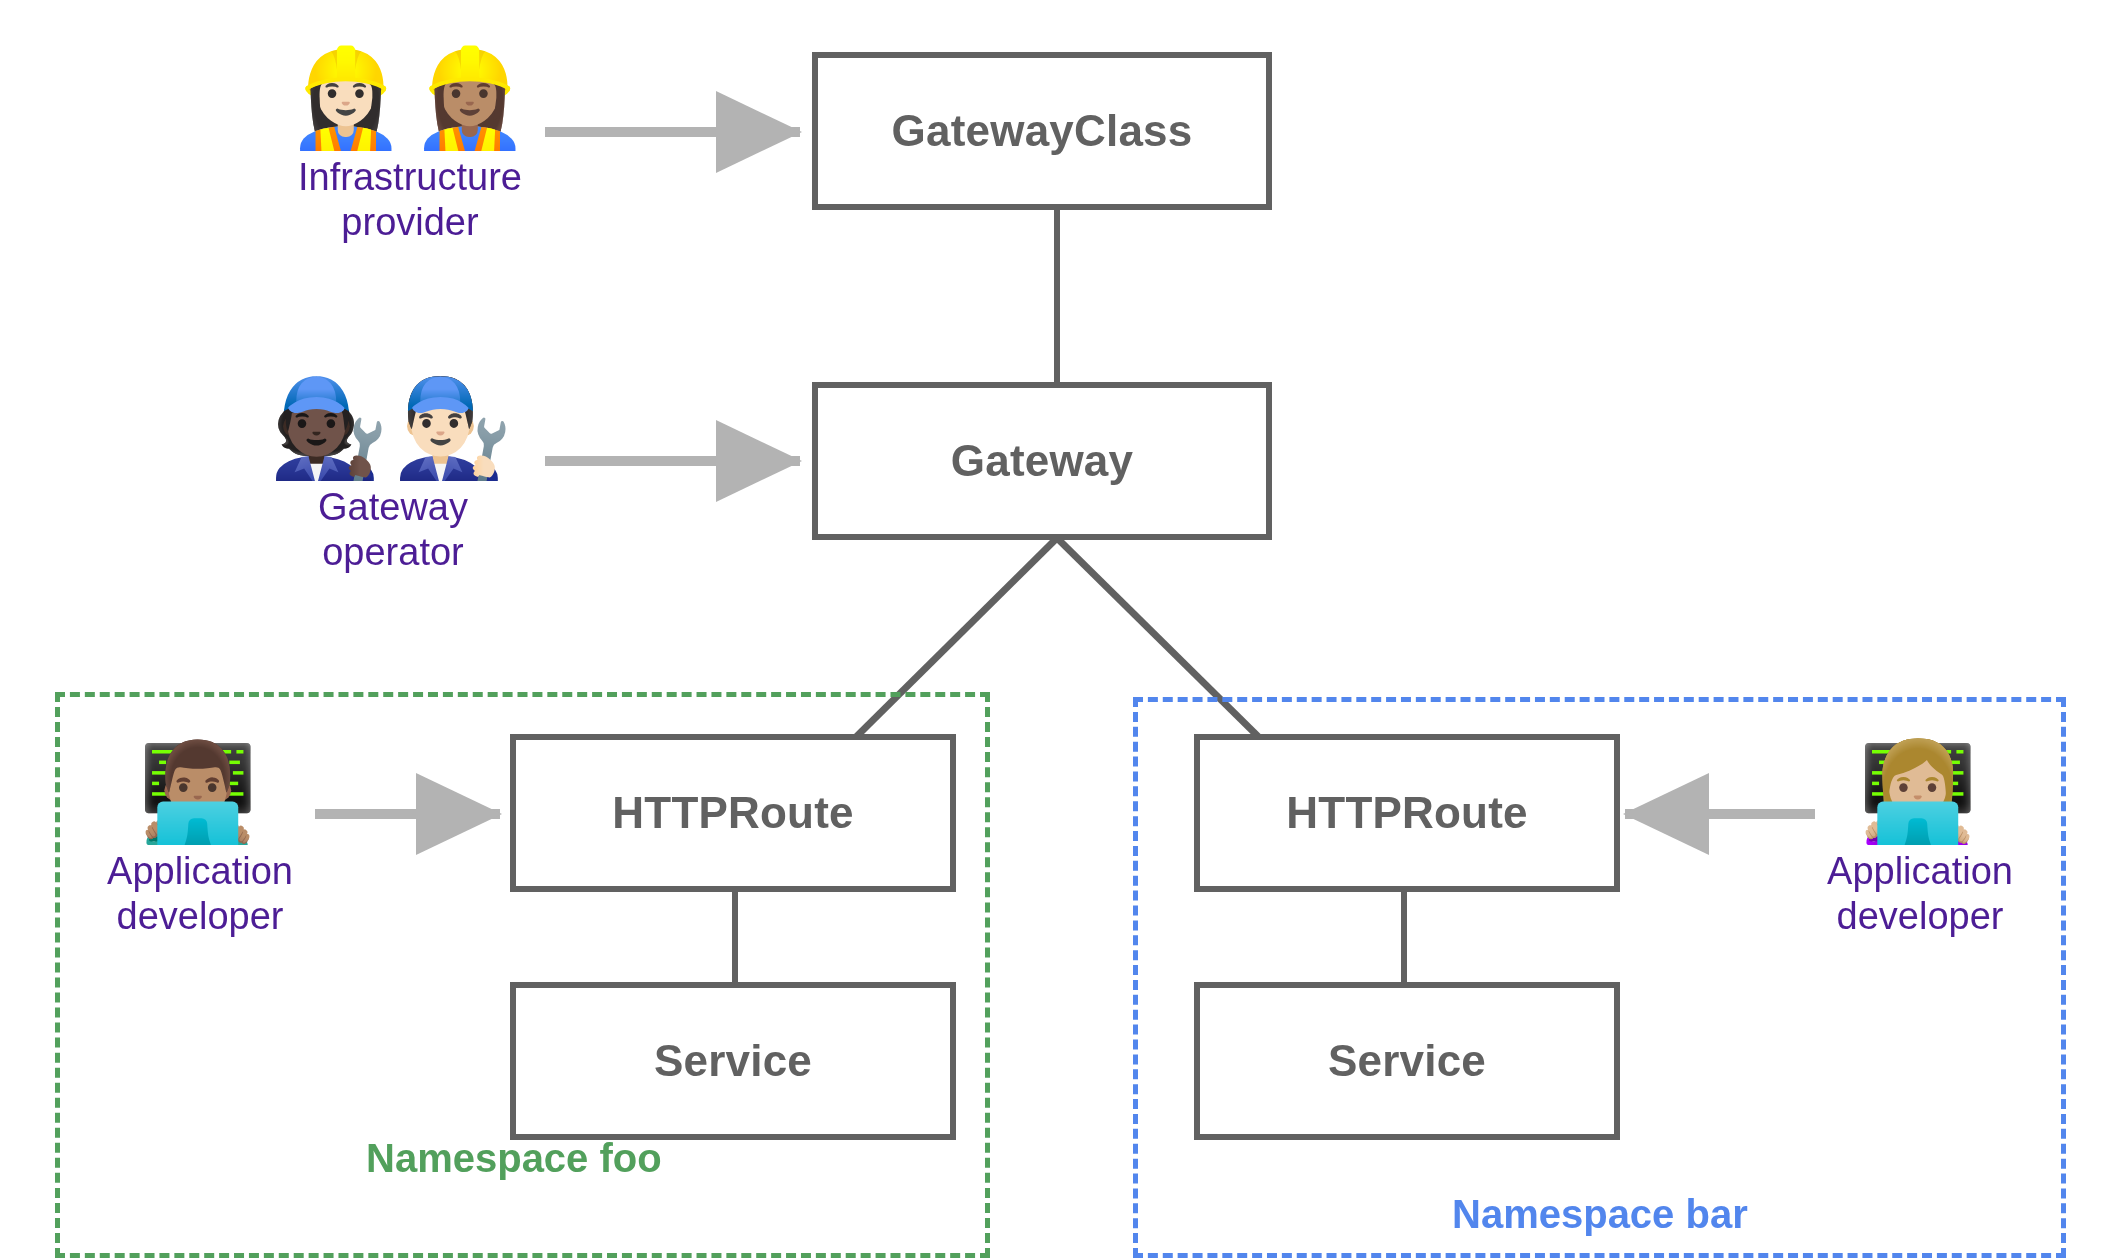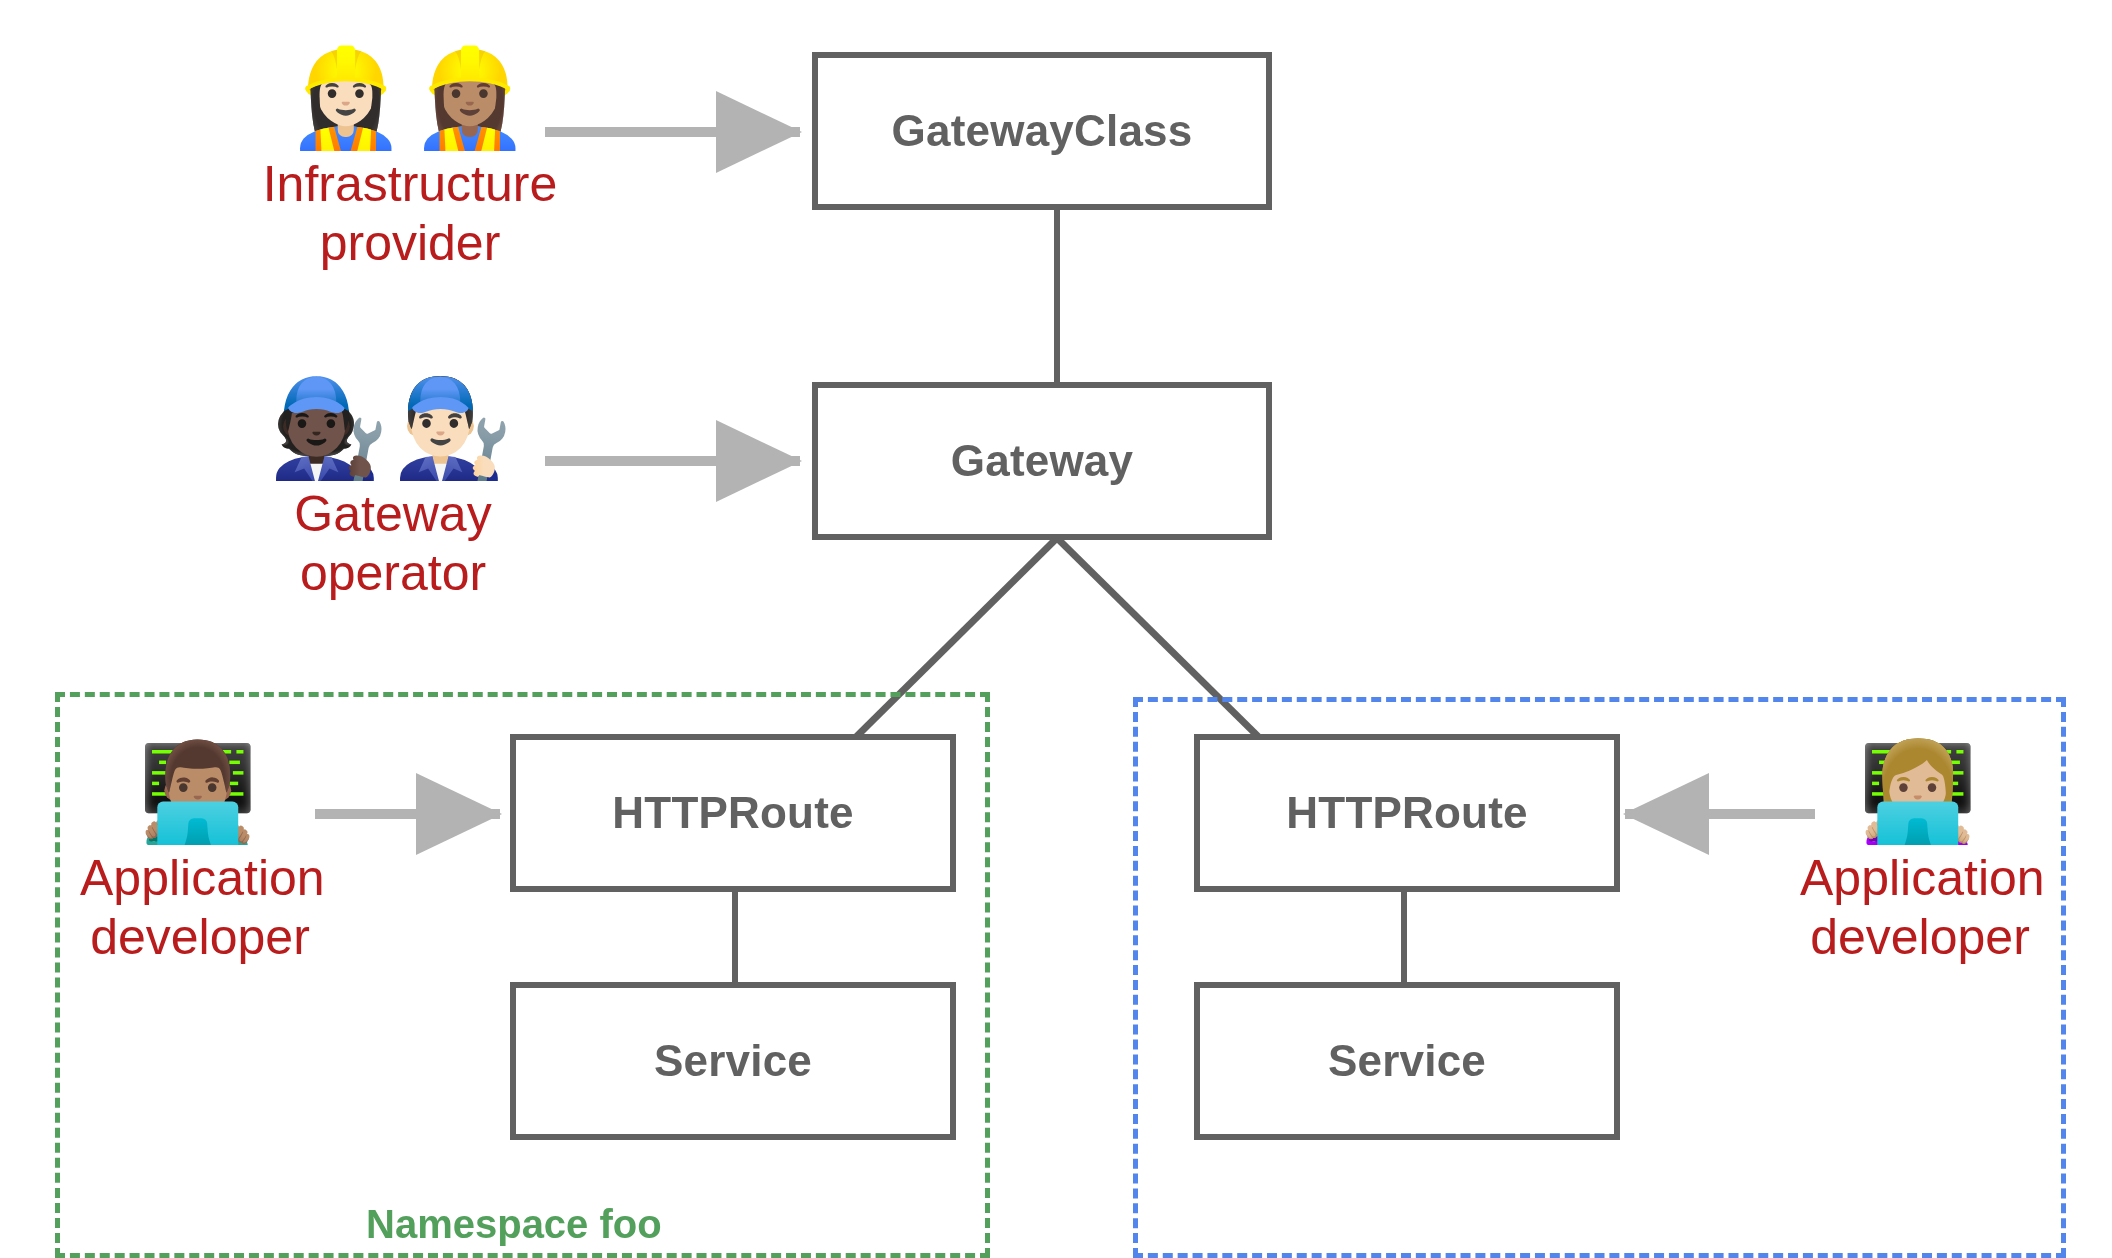--- a/index.html
+++ b/index.html
@@ -72,22 +72,22 @@
     text-align: center;
   }
   .persona-emoji {
     font-size: 96px;
     line-height: 1.05;
     white-space: nowrap;
     letter-spacing: 4px;
   }
   .persona-caption {
     font-family: "Liberation Sans", sans-serif;
-    font-size: 50px;
-    color: #b91c1c;
+    font-size: 38px;
+    color: #4c1d95;
     line-height: 1.18;
     margin-top: 6px;
     white-space: pre-line;
   }
 </style>
 </head>
 <body>
 
 <div id="canvas">
 
@@ -111,23 +111,24 @@
     <line x1="545" y1="132" x2="800" y2="132" stroke="#b3b3b3" stroke-width="10" marker-end="url(#arrowhead)"></line>
 
     <line x1="545" y1="461" x2="800" y2="461" stroke="#b3b3b3" stroke-width="10" marker-end="url(#arrowhead)"></line>
 
     <line x1="315" y1="814" x2="500" y2="814" stroke="#b3b3b3" stroke-width="10" marker-end="url(#arrowhead)"></line>
 
     <line x1="1815" y1="814" x2="1625" y2="814" stroke="#b3b3b3" stroke-width="10" marker-end="url(#arrowhead)"></line>
   </svg>
 
   <div class="ns-box ns-foo" style="left:55px; top:692px; width:935px; height:566px;"></div>
-  <div class="ns-label ns-label-foo" style="left:366px; top:1202px;">Namespace foo</div>
+  <div class="ns-label ns-label-foo" style="left:366px; top:1136px;">Namespace foo</div>
 
   <div class="ns-box ns-bar" style="left:1133px; top:697px; width:933px; height:561px;"></div>
+  <div class="ns-label ns-label-bar" style="left:1452px; top:1192px;">Namespace bar</div>
 
   <div class="node-box" style="left:812px; top:52px; width:460px; height:158px;">
     <span class="node-label">GatewayClass</span>
   </div>
 
   <div class="node-box" style="left:812px; top:382px; width:460px; height:158px;">
     <span class="node-label">Gateway</span>
   </div>
 
   <div class="node-box" style="left:510px; top:734px; width:446px; height:158px;">

